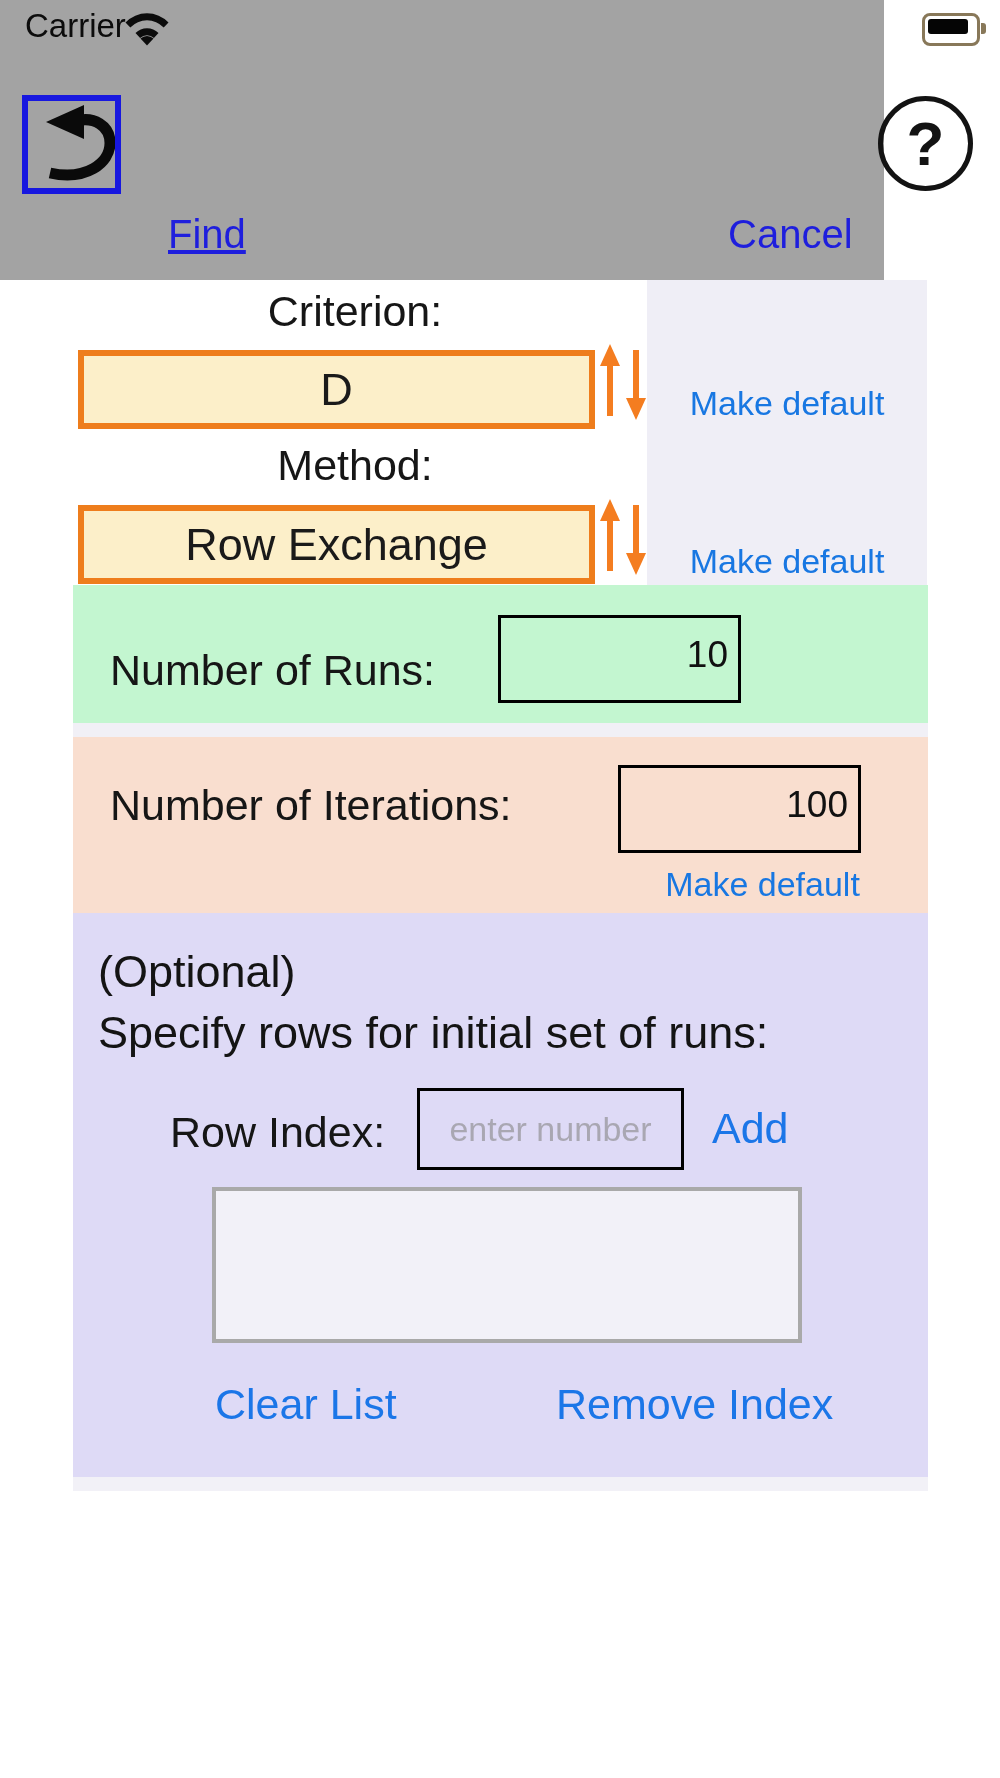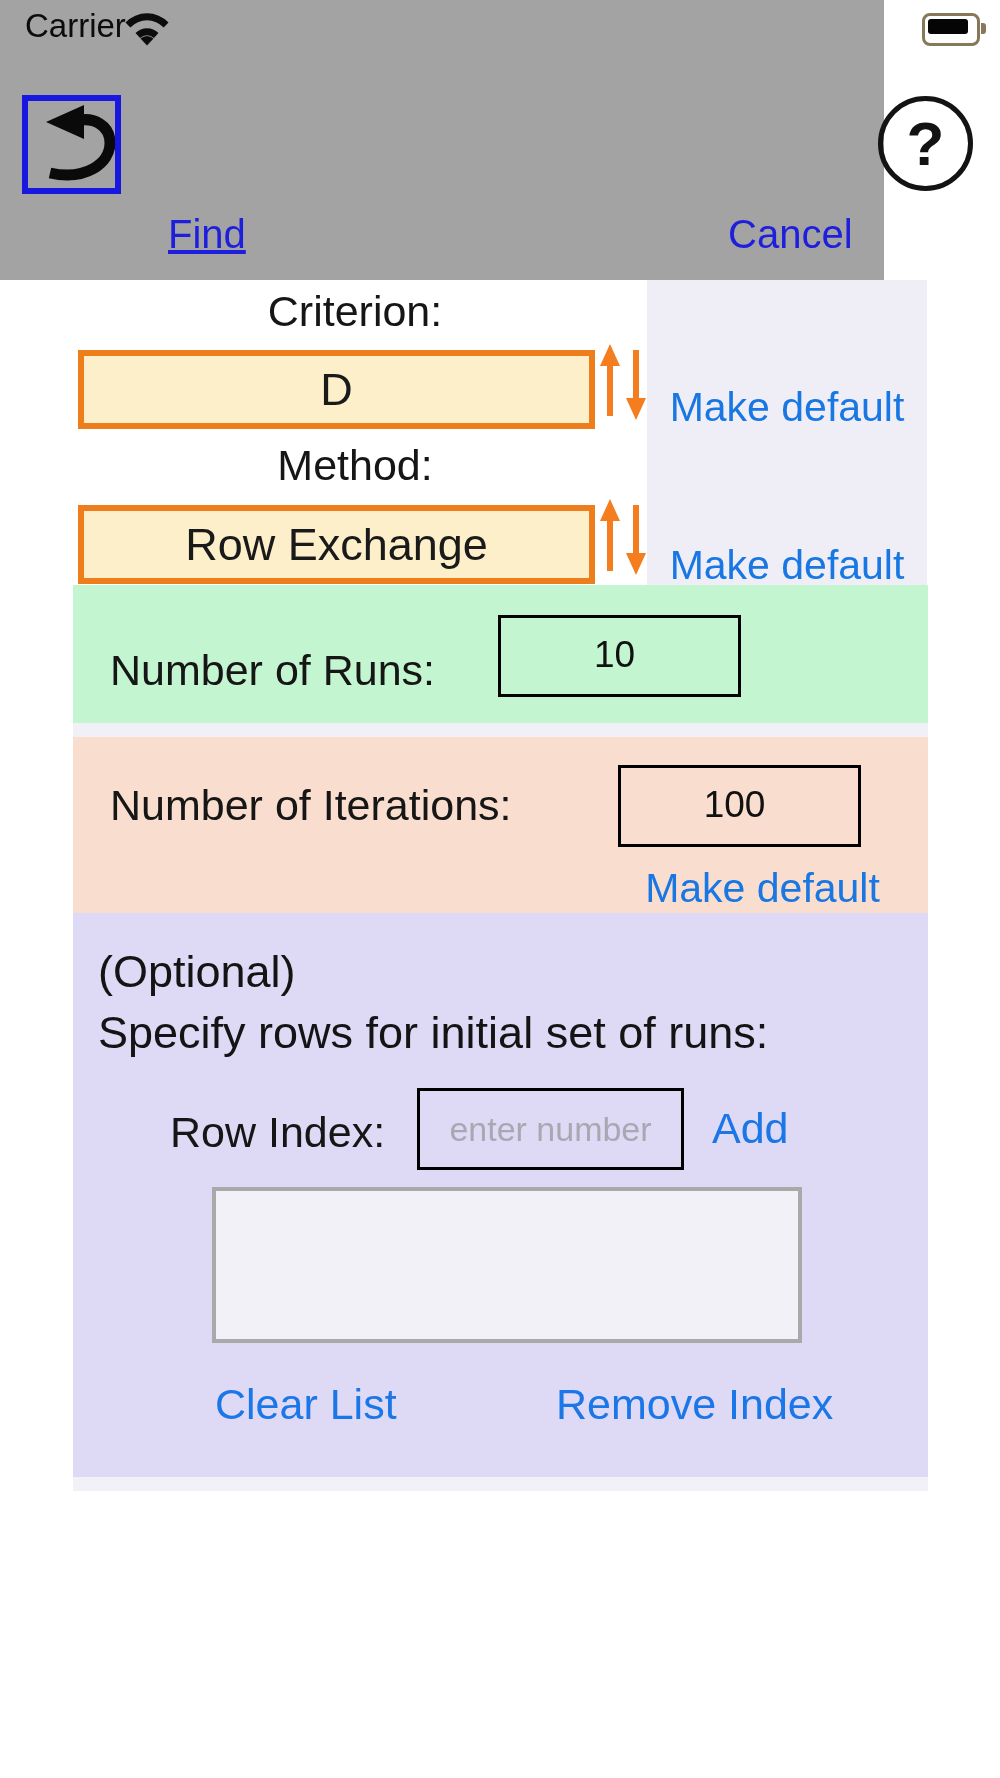--- a/index.html
+++ b/index.html
@@ -27,32 +27,32 @@
   .find{left:168px;top:212px;text-decoration:underline;}
   .cancel{left:728px;top:212px;}
 
   
   .side-panel{left:647px;top:280px;width:280px;height:305px;background:#EFEEF6;}
   .sec-label{font-size:43px;color:#161616;}
   .centered-label{left:155px;width:400px;text-align:center;}
   .picker{left:78px;width:505px;height:67px;border:6px solid #EE7D1C;background:#FCEFC9;
     display:flex;align-items:center;justify-content:center;font-size:45px;color:#1a1a1a;cursor:pointer;}
   .updown{left:599px;width:48px;height:80px;cursor:pointer;}
-  .make-default{font-size:41px;color:#1877E2;cursor:pointer;white-space:nowrap;}
+  .make-default{font-size:34px;color:#1877E2;cursor:pointer;white-space:nowrap;}
   .md-panel{left:647px;width:280px;text-align:center;}
 
   
   .runs-sec{left:73px;top:585px;width:855px;height:138px;background:#C3F6D0;}
   .gap1{left:73px;top:723px;width:855px;height:14px;background:#F1F0F6;}
   .iter-sec{left:73px;top:737px;width:855px;height:176px;background:#F9DECF;}
   .opt-sec{left:73px;top:913px;width:855px;height:564px;background:#DEDAF6;}
   .gap2{left:73px;top:1477px;width:855px;height:14px;background:#F2F1F7;}
 
   .num-input{border:3px solid #000;background:transparent;font-family:inherit;
-    font-size:37px;color:#111;text-align:center;padding:0 10px 2px 0;outline:none;}
+    font-size:37px;color:#111;text-align:right;padding:0 10px 8px 0;outline:none;}
   .runs-input{left:498px;top:615px;width:227px;height:74px;}
   .iter-input{left:618px;top:765px;width:227px;height:74px;}
 
   .opt-text{font-size:45px;color:#141414;}
   .row-input{left:417px;top:1088px;width:257px;height:74px;border:3px solid #000;background:transparent;
     font-family:inherit;font-size:34px;text-align:center;color:#333;outline:none;}
   .row-input::placeholder{color:#A9A7B2;opacity:1;}
   .add-link{left:712px;top:1104px;font-size:43px;color:#1B76E8;cursor:pointer;}
   .listbox{left:212px;top:1187px;width:582px;height:148px;border:4px solid #A9A9A9;background:#F2F1F8;}
   .list-action{font-size:43px;color:#1B76E8;cursor:pointer;}

